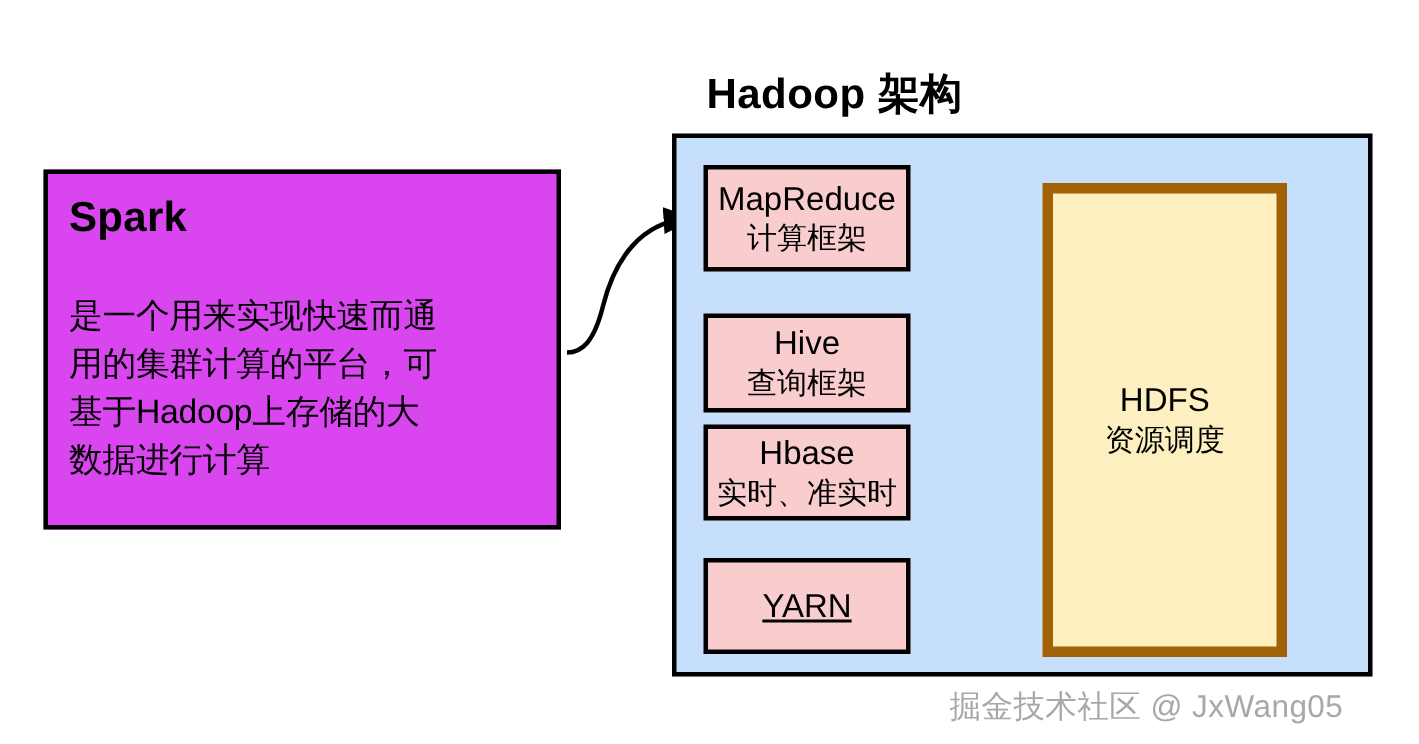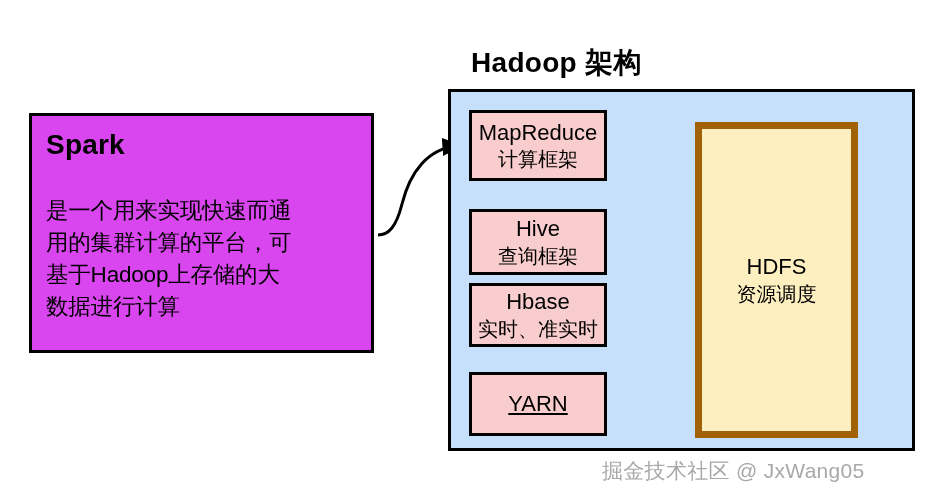--- a/index.html
+++ b/index.html
@@ -132,21 +132,21 @@
   }
   .storage-desc {
     font-size: 20px;
     line-height: 1.2;
     margin-top: 3px;
   }
 
   
   .watermark {
     position: absolute;
-    left: 602px;
+    left: 633px;
     top: 457px;
     font-size: 21px;
     color: #a8a8a8;
     text-shadow: 1px 1px 0 #ffffff;
     white-space: nowrap;
     letter-spacing: 0.3px;
   }
 </style>
 </head>
 <body>

